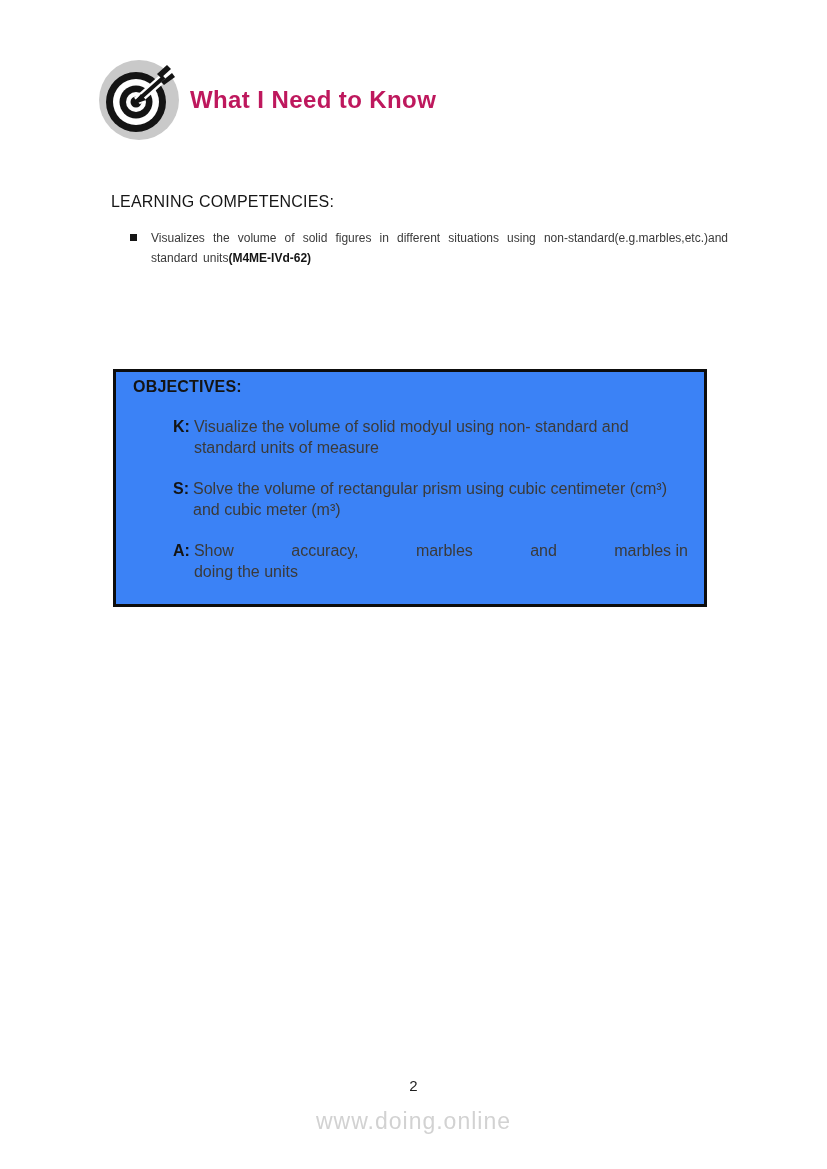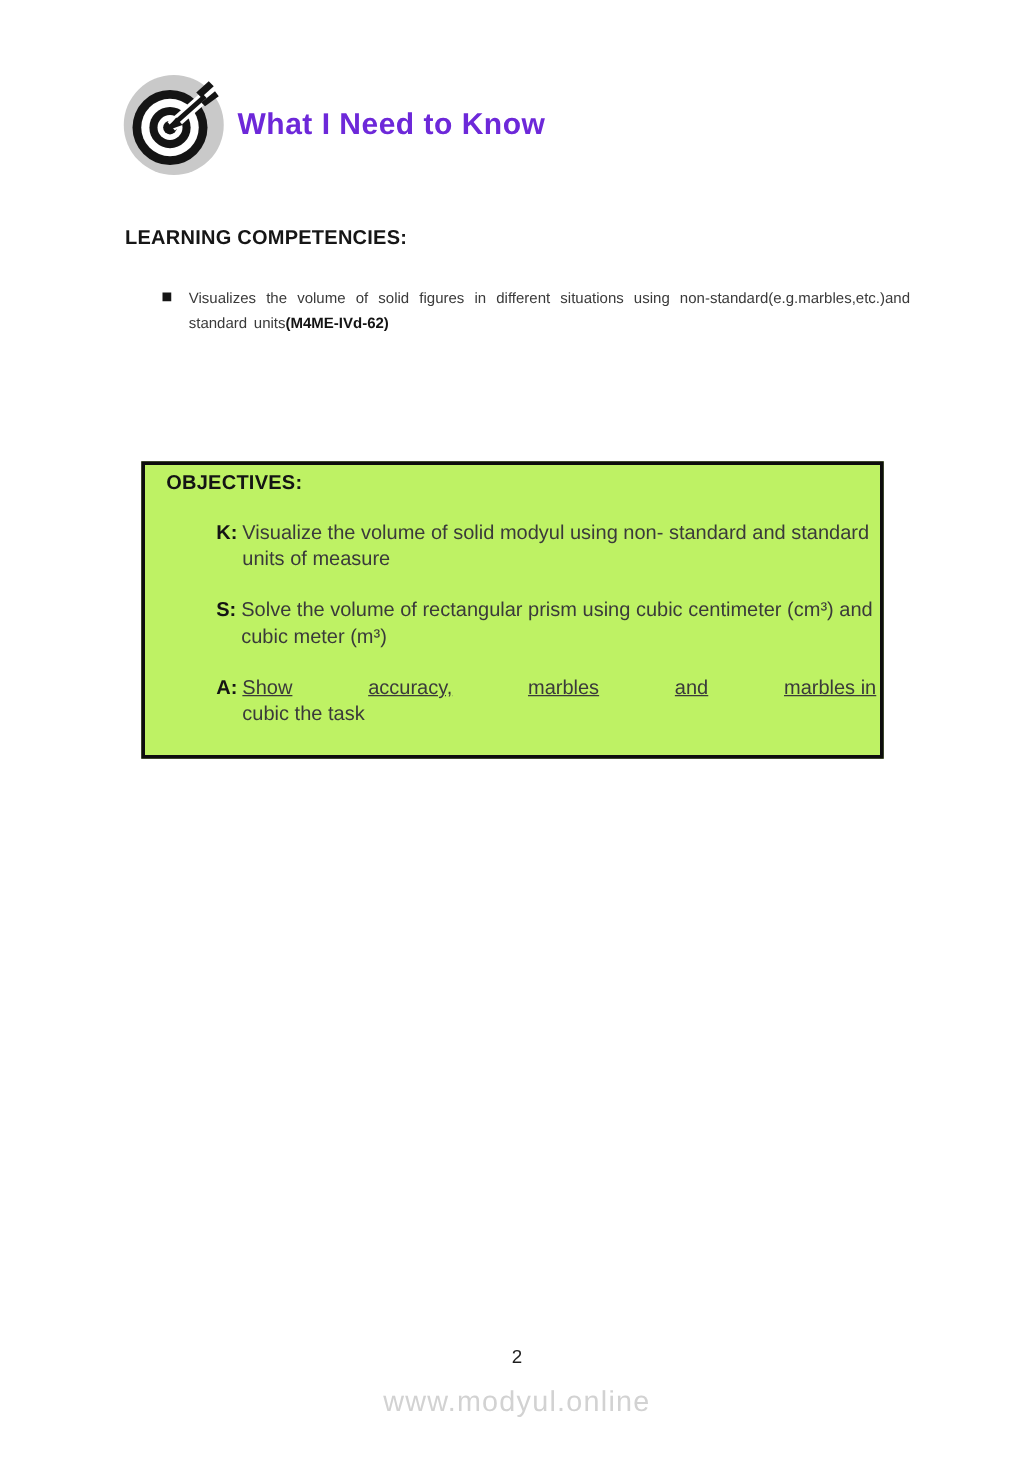--- a/index.html
+++ b/index.html
@@ -19,33 +19,33 @@
     left: 97px;
     top: 58px;
     display: flex;
     align-items: center;
   }
   .header .icon-wrap { width: 84px; height: 84px; flex: none; }
   .page-title {
     margin: 0 0 0 9px;
     font-size: 24px;
     font-weight: bold;
-    color: #6d28d9;
+    color: #be185d;
     letter-spacing: 0.4px;
     white-space: nowrap;
   }
 
   
   .lc-heading {
     position: absolute;
     left: 100px;
     top: 182px;
-    margin: 0;
+    margin: 11px;
     font-size: 16px;
-    font-weight: bold;
+    font-weight: normal;
     color: #161616;
     letter-spacing: 0.2px;
   }
   .bullets {
     position: absolute;
     left: 130px;
     top: 228px;
     width: 598px;
     list-style: none;
     margin: 0;
@@ -70,39 +70,39 @@
 
   
   .objectives-box {
     position: absolute;
     left: 113px;
     top: 369px;
     width: 594px;
     height: 238px;
     box-sizing: border-box;
     border: 3px solid #0d0d0d;
-    padding: 6px 3px 0 17px;
-    background: #bef264;
+    padding: 6px 16px 0 17px;
+    background: #3b82f6;
   }
   .obj-heading {
     margin: 0 0 21px 0;
     font-size: 16px;
     font-weight: bold;
     letter-spacing: 0.2px;
   }
   .obj-item {
     display: flex;
     margin: 0 0 21px 40px;
     font-size: 16px;
     line-height: 20.5px;
   }
   .obj-label { font-weight: bold; flex: none; margin-right: 4px; }
   .obj-text { flex: 1; margin: 0; }
   .justified-row { display: flex; justify-content: space-between; }
-  .justified-row span { white-space: nowrap; text-decoration: underline; }
+  .justified-row span { white-space: nowrap; }
 
   
   .page-number {
     position: absolute;
     top: 1077px;
     left: 0;
     width: 100%;
     text-align: center;
     font-size: 15px;
     color: #1f1f1f;
@@ -167,21 +167,21 @@
     <div class="obj-item">
       <span class="obj-label">A:</span>
       <div class="obj-text">
         <div class="justified-row">
           <span>Show</span>
           <span>accuracy,</span>
           <span>marbles</span>
           <span>and</span>
           <span>marbles in</span>
         </div>
-        <div>cubic the task</div>
+        <div>doing the units</div>
       </div>
     </div>
   </div>
 
   <div class="page-number">2</div>
-  <div class="watermark">www.modyul.online</div>
+  <div class="watermark">www.doing.online</div>
 
 </div>
 
 </body></html>

